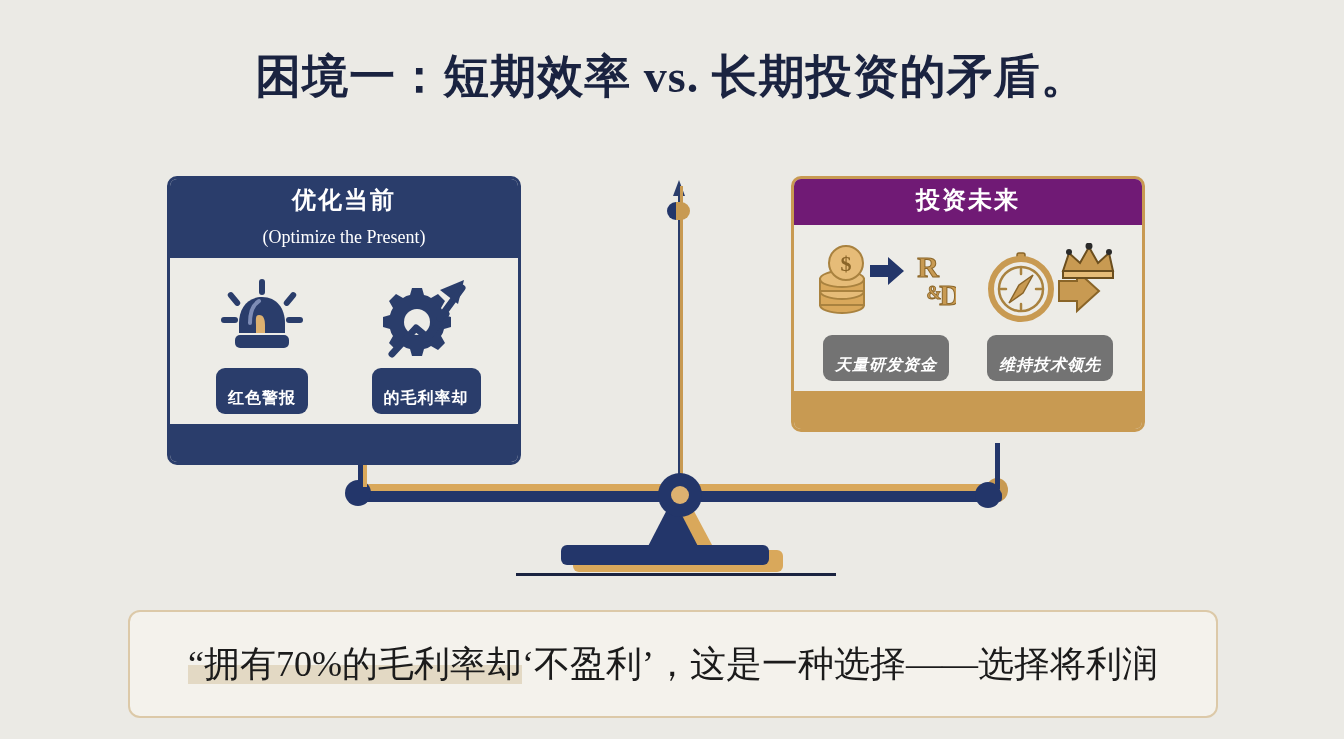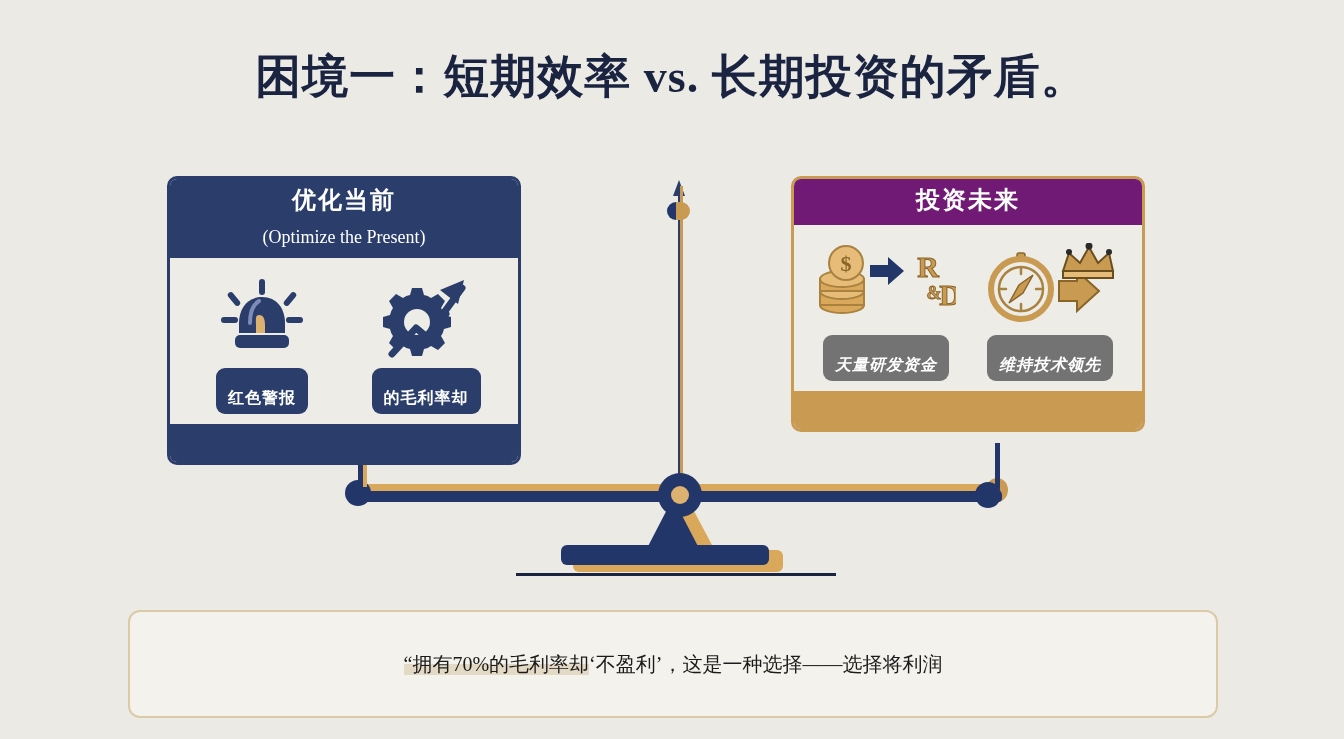--- a/index.html
+++ b/index.html
@@ -259,21 +259,21 @@
     border: 2px solid #DCC9A8;
     border-radius: 12px;
     background: #F4F2EC;
     display: flex;
     flex-direction: column;
     align-items: center;
     justify-content: center;
   }
   .quote-line {
     font-family: "Liberation Serif", "DejaVu Serif", serif;
-    font-size: 20px;
+    font-size: 36px;
     color: #1B1B1B;
     line-height: 1.5;
     white-space: nowrap;
   }
   .quote-hl {
     background: linear-gradient(to top, #E3D9C4 0%, #E3D9C4 48%, transparent 48%);
   }
 </style>
 </head>
 <body>

